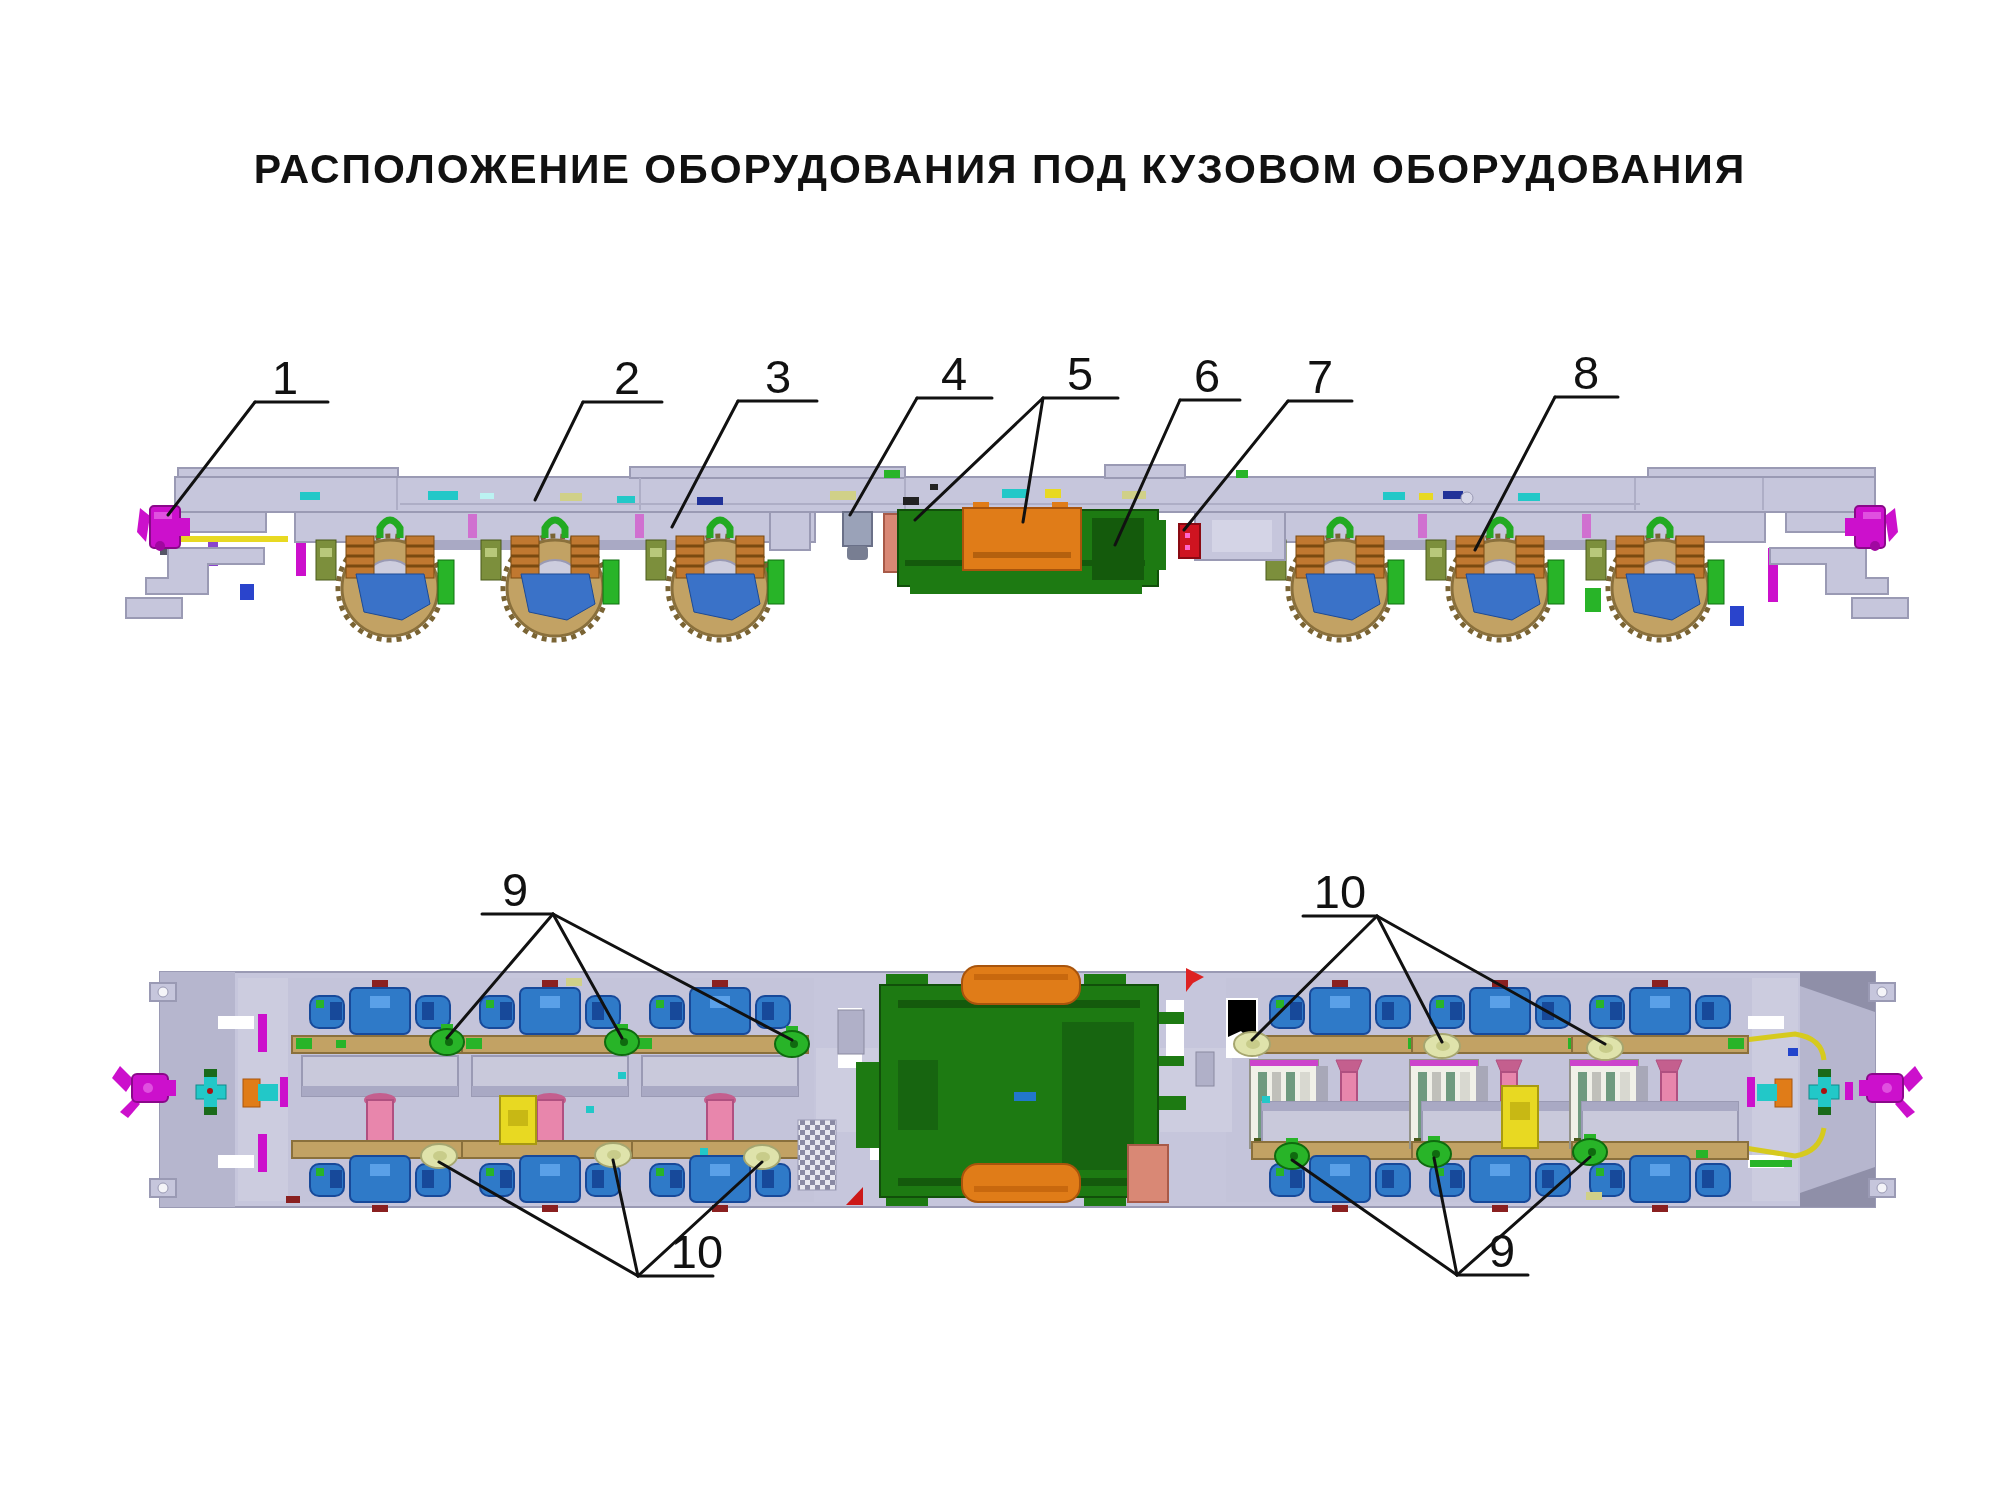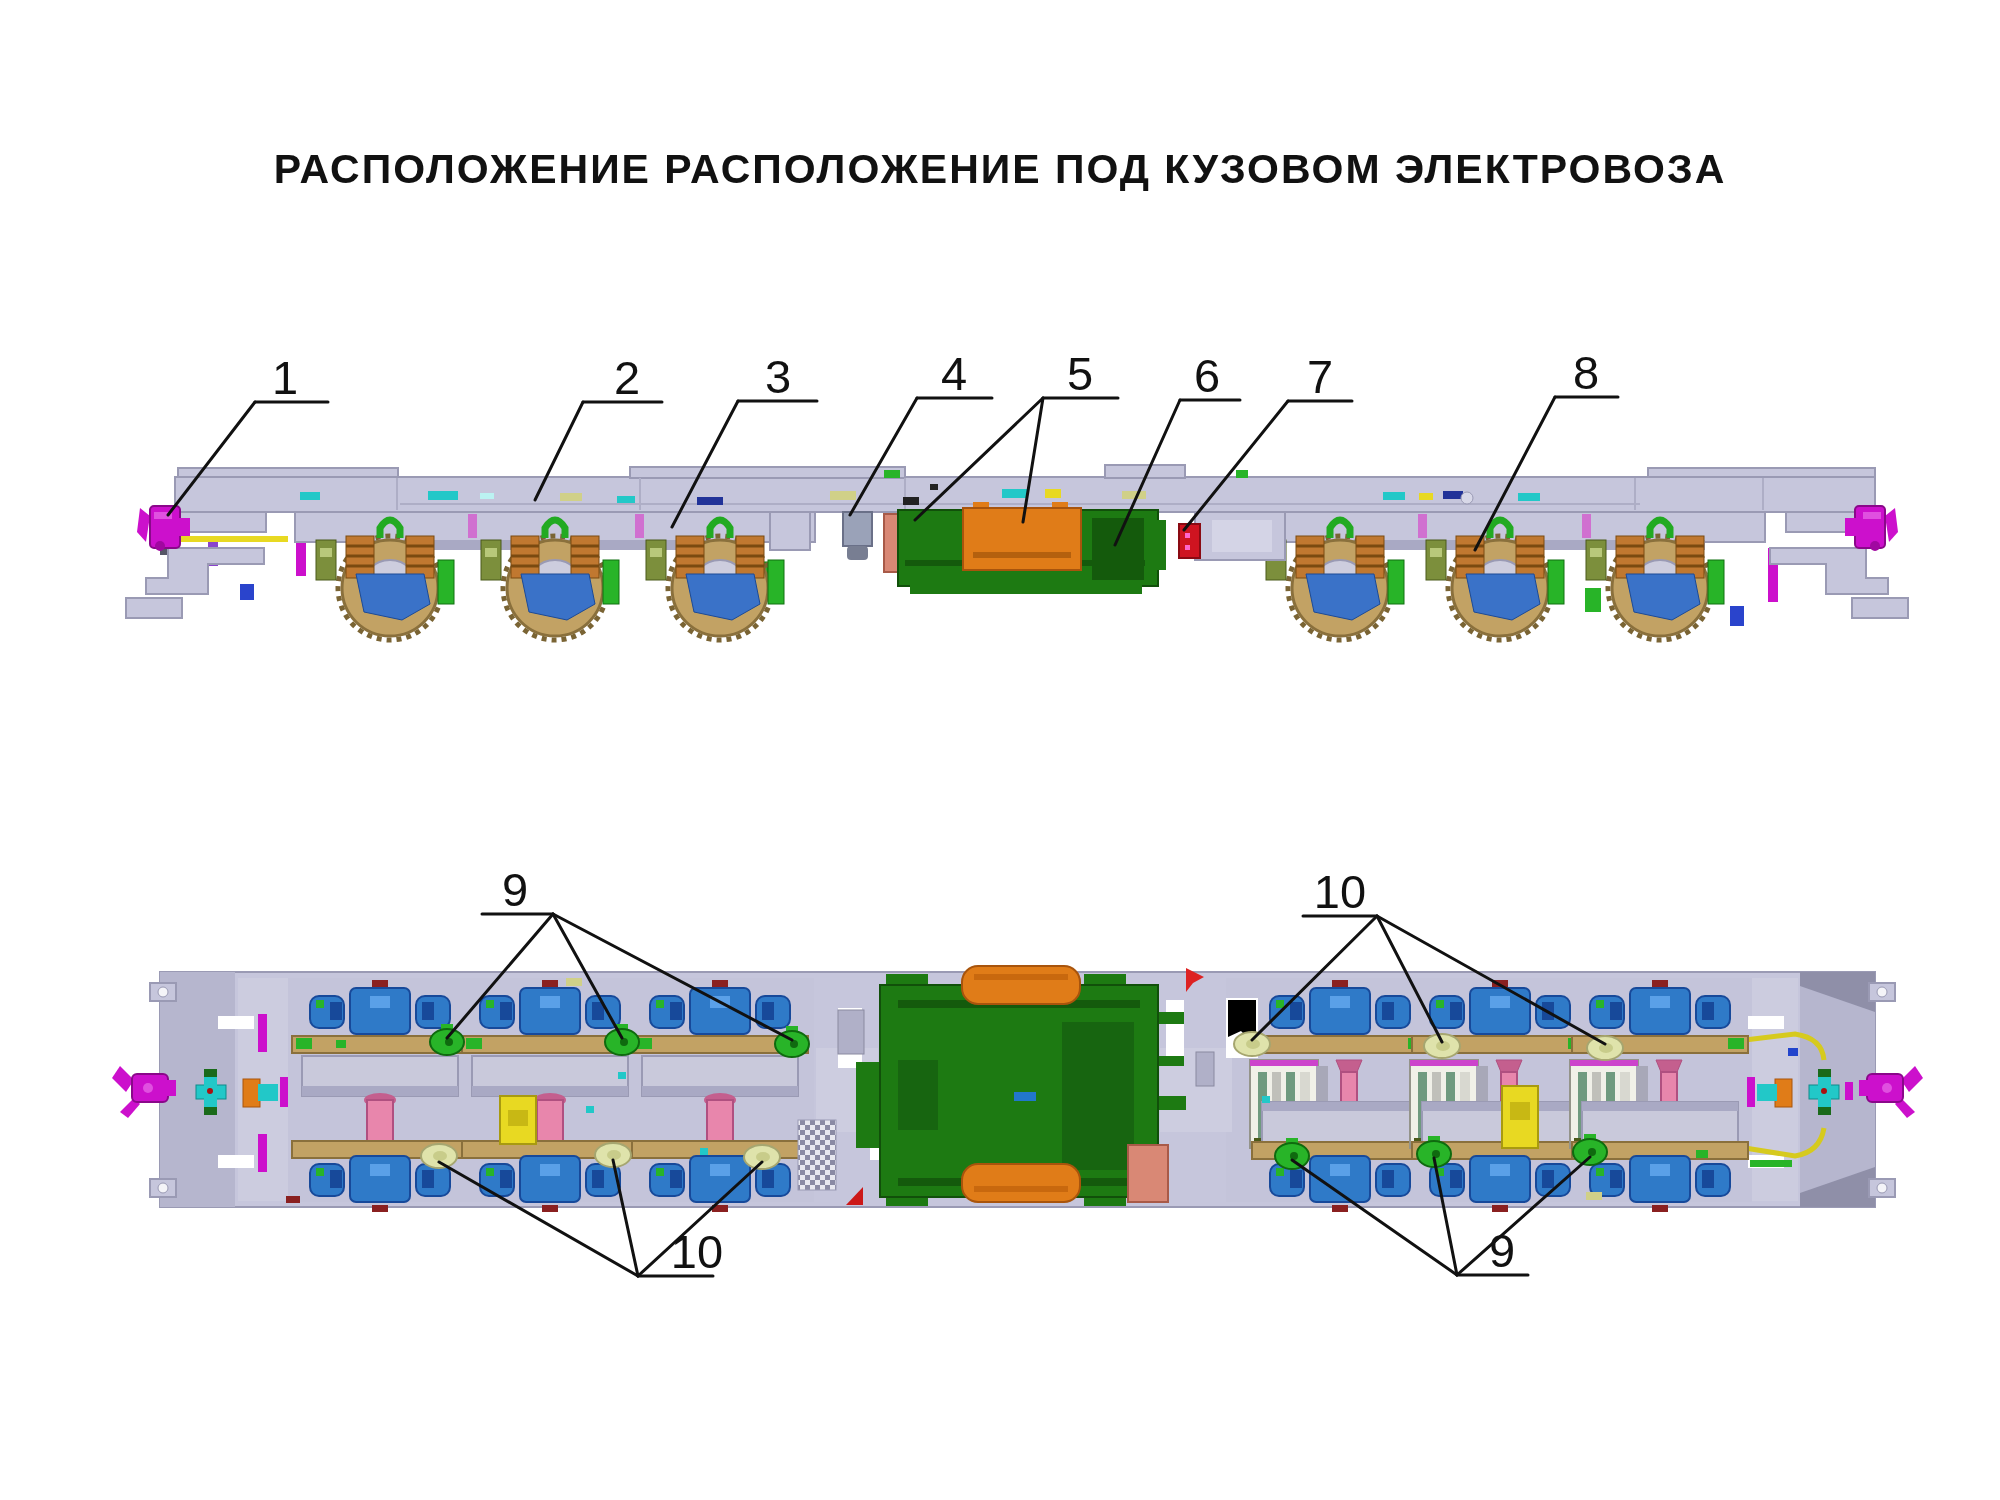--- a/index.html
+++ b/index.html
@@ -26,21 +26,21 @@
   .f-pink{fill:var(--pink,#e886ac);}
   .f-pinkd{fill:var(--pink_dark,#c45f8e);}
   .f-cream{fill:var(--cream,#dfe3ab);}
   .f-yellow{fill:var(--yellow,#e8d922);}
   .f-cyan{fill:var(--cyan,#22c8c8);}
 </style>
 </head>
 <body>
 
 <div class="page">
-  <h1 class="title">РАСПОЛОЖЕНИЕ РАСПОЛОЖЕНИЕ ПОД КУЗОВОМ ЭЛЕКТРОВОЗА</h1>
+  <h1 class="title">РАСПОЛОЖЕНИЕ ОБОРУДОВАНИЯ ПОД КУЗОВОМ ОБОРУДОВАНИЯ</h1>
 
   <svg width="2000" height="1500" viewBox="0 0 2000 1500">
     <defs>
       <pattern id="checker" width="10" height="10" patternUnits="userSpaceOnUse">
         <rect width="10" height="10" fill="#e8e8f0"></rect>
         <rect width="5" height="5" fill="#8a8aa4"></rect>
         <rect x="5" y="5" width="5" height="5" fill="#8a8aa4"></rect>
       </pattern>
 
       <g id="side-axle">

